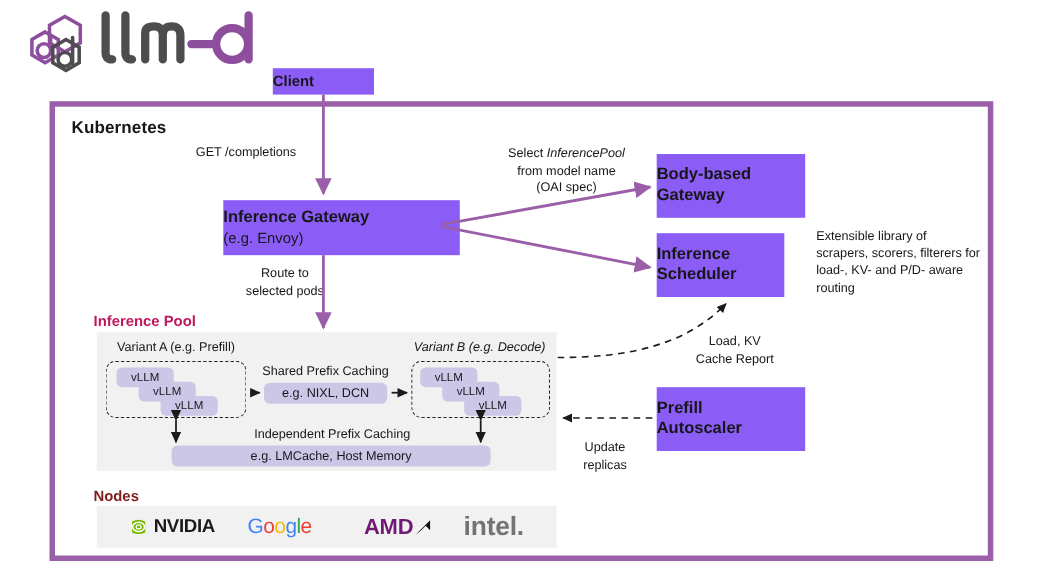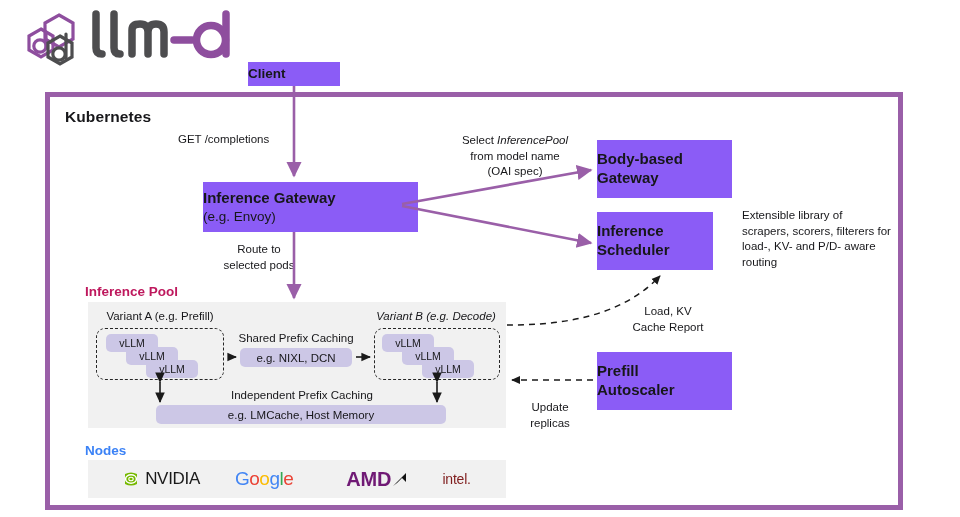--- a/index.html
+++ b/index.html
@@ -26,21 +26,21 @@
   #k8s-label {
     left: 65px; top: 108px;
     font-size: 15.5px; font-weight: bold; color: #17171a; letter-spacing: .1px;
   }
   #pool-label {
     left: 85px; top: 284px;
     font-size: 13.5px; font-weight: bold; color: #be185d;
   }
   #nodes-label {
     left: 85px; top: 443px;
-    font-size: 13.5px; font-weight: bold; color: #3b82f6;
+    font-size: 13.5px; font-weight: bold; color: #7f1d1d;
   }
 
   
   .gbox {
     background: #8b5cf6;
     display: flex; flex-direction: column;
     align-items: flex-start; justify-content: center;
     text-align: center; color: #17171a;
   }
   .gbox .t1 { font-size: 15px; font-weight: bold; line-height: 1.25; }
@@ -103,23 +103,23 @@
 
   .ital { font-style: italic; }
 
   
   #nodes-row {
     left: 88px; top: 460px; width: 418px; height: 38px;
     display: flex; align-items: center; justify-content: space-evenly;
   }
   .vendor { display: flex; align-items: center; }
 
-  .nv-text { font-size: 17px; font-weight: normal; color: #1a1a1a; letter-spacing: -0.3px; }
+  .nv-text { font-size: 17px; font-weight: bold; color: #1a1a1a; letter-spacing: -0.3px; }
   .amd-text { font-size: 20px; font-weight: bold; color: #701a75; letter-spacing: -0.2px; }
-  .intel-text { font-size: 14px; color: #7f1d1d; letter-spacing: -0.2px; }
+  .intel-text { font-size: 24px; color: #737373; letter-spacing: -0.2px; font-weight: bold; }
 
   svg { display: block; overflow: visible; }
   #wires { left: 0; top: 0; width: 960px; height: 517px; pointer-events: none; }
 </style>
 </head>
 <body>
 
 <div id="stage">
 
   <div id="logo" class="abs">

